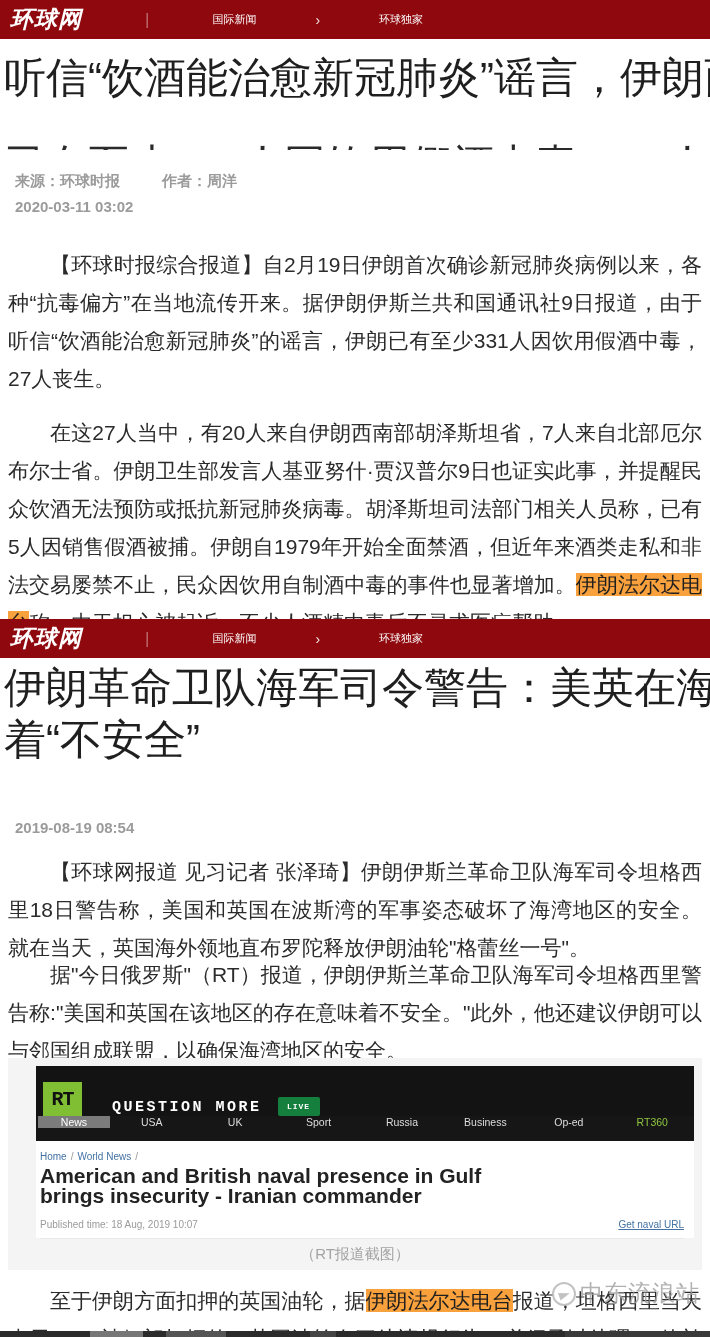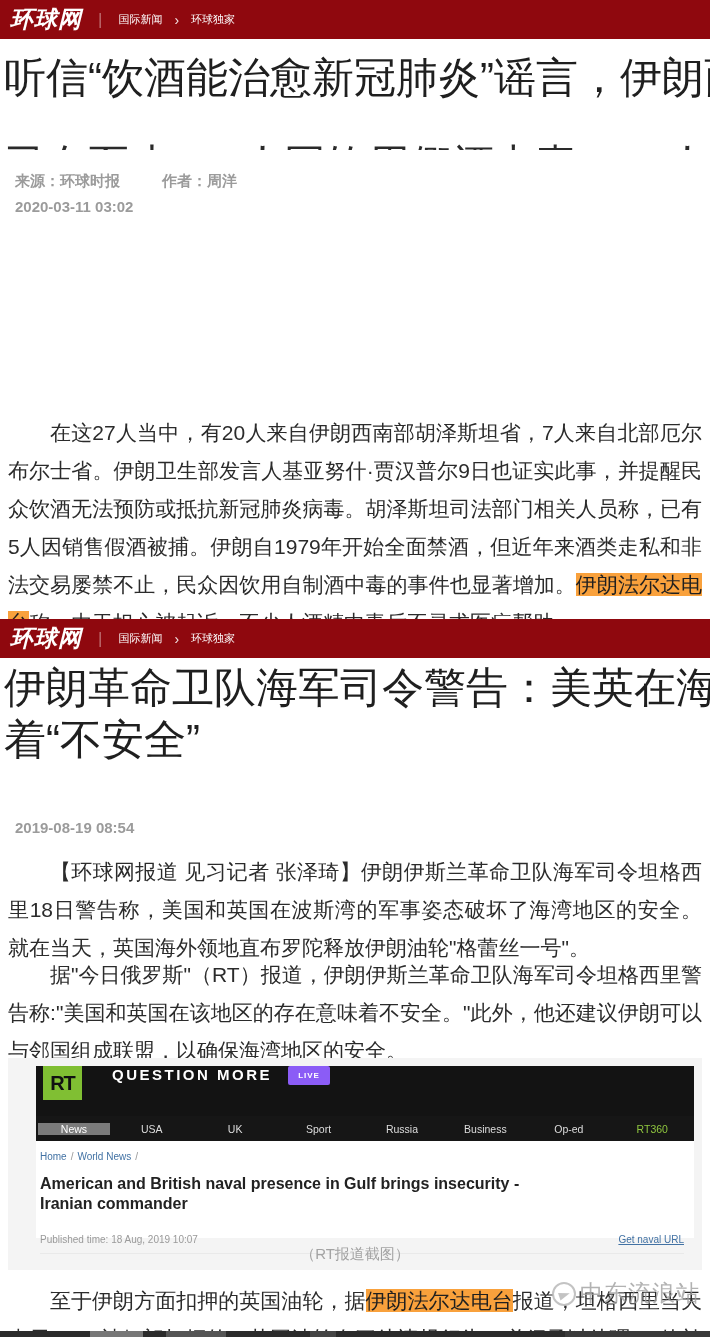--- a/index.html
+++ b/index.html
@@ -2,54 +2,54 @@
 <html><head>
 <meta charset="utf-8">
 <style>
   * { margin:0; padding:0; box-sizing:border-box; }
   html,body { background:#fff; }
   body { width:710px; font-family:"Liberation Sans","DejaVu Sans",sans-serif; }
   .page { position:relative; width:710px; height:1337px; overflow:hidden; background:#fff; }
   .abs { position:absolute; left:0; }
 
   
-  .redbar { width:710px; height:39px; background:#8f080e; color:#fff; display:flex; align-items:center; padding-left:10px; }
+  .redbar { width:710px; height:39px; background:#8f080e; color:#fff; display:flex; align-items:center; padding-left:10px;gap:47px; }
   .logo { font-size:23px; font-weight:900; letter-spacing:1px; font-style:italic; }
   .bardiv { color:rgba(255,255,255,.4); margin:0 16px; font-size:17px; }
   .crumb { font-size:11px; color:#fff; }
   .crumb-sep { margin:0 12px; font-size:14px; color:rgba(255,255,255,.9); }
 
   
   .headline { width:710px; font-size:42px; line-height:52px; color:#1f1f1f; white-space:nowrap; overflow:hidden; padding-left:4px; font-weight:400; }
   .h1clip { width:710px; height:8px; overflow:hidden; white-space:nowrap; font-size:42px; line-height:46px; padding-left:4px; color:#2a2a2a; }
 
   
   .meta { padding-left:15px; font-size:15px; color:#9b9b9b;font-weight:bold; }
   .meta .author { margin-left:42px; }
 
   
   .para { width:710px; padding:0 8px; font-size:21px; line-height:38px; color:#2b2b2b; text-indent:2em; text-align:justify; }
   .hl { background:#f9a13c; color:#1f1f1f; }
 
   
   .panel { top:1058px; left:8px; width:694px; height:212px; background:#f4f4f4; }
   .rtbox { position:absolute; left:28px; top:8px; width:658px; height:172px; background:#fff; }
-  .rthead { height:50px; background:#131313; display:flex; align-items:flex-start; padding-left:7px; }
+  .rthead { height:50px; background:#131313; display:flex; align-items:flex-end; padding-left:7px;font-family:Liberation Mono, monospace; }
   .rtlogo { width:39px; height:34px; background:#80bf33; color:#111; font-weight:900; font-size:20px; display:flex; align-items:center; justify-content:center; letter-spacing:-1px; }
   .rttag { color:#fff; font-weight:700; font-size:15px; letter-spacing:2.5px; margin-left:30px; }
-  .rtlive { width:42px; height:19px; background:#8b5cf6; color:#fff; font-size:8px; font-weight:700; letter-spacing:1px; display:flex; align-items:center; justify-content:center; border-radius:2px; margin-left:16px; }
-  .rtnav { height:25px; background:#161616; display:flex; align-items:center; font-size:10.5px; color:#ddd; }
+  .rtlive { width:42px; height:19px; background:#15803d; color:#fff; font-size:8px; font-weight:700; letter-spacing:1px; display:flex; align-items:center; justify-content:center; border-radius:2px; margin-left:16px; }
+  .rtnav { height:25px; background:#161616; display:flex; align-items:flex-start; font-size:10.5px; color:#ddd; }
   .rtnav-item { flex:1; display:flex; align-items:center; justify-content:center; }
   .rtnav-item.active { flex:0 0 72px; margin-left:2px; background:#7b7b7b; color:#fff; }
   .rtnav-item.rt360 { color:#8fc63f; }
   .rtcontent { padding:10px 10px 0 4px; }
   .rtcrumb { font-size:10px; color:#4272a4; }
   .rtsep { color:#999; margin:0 4px; }
-  .rthl { margin-top:12px; max-width:490px; font-size:16px; line-height:20px; font-weight:700; color:#222; }
-  .rtpub { margin-top:20px; display:flex; justify-content:space-between; align-items:flex-start; font-size:10px; padding-bottom:8px; border-bottom:1px solid #e9e9e9; }
+  .rthl { margin-top:4px; max-width:490px; font-size:21px; line-height:20px; font-weight:700; color:#222; }
+  .rtpub { margin-top:13px; display:flex; justify-content:space-between; align-items:flex-start; font-size:10px; padding-bottom:8px; border-bottom:1px solid #e9e9e9; }
   .rtpubtime { color:#9a9a9a; }
   .rtshort { color:#4272a4; text-decoration:underline; }
   .caption { position:absolute; left:0; bottom:6px; width:100%; text-align:center; font-size:15px; color:#a3a3a3; }
 
   
   .watermark { top:1278px; left:552px; display:flex; align-items:center; opacity:.8; z-index:5; }
   .wm-icon { width:24px; height:24px; border:2px solid #b5b5b5; border-radius:50%; position:relative; background:rgba(255,255,255,.4); }
   .wm-icon::after { content:""; position:absolute; left:5px; top:7px; width:0; height:0; border-left:11px solid #b5b5b5; border-top:4px solid transparent; border-bottom:4px solid transparent; transform:rotate(-18deg); }
   .wm-text { font-size:23px; color:#9f9f9f; margin-left:4px; letter-spacing:1px; }
 
@@ -71,20 +71,21 @@
   </header>
 
   <h1 class="headline abs" style="top:52px">听信“饮酒能治愈新冠肺炎”谣言，伊朗面临</h1>
   <div class="h1clip abs" style="top:142px">已有至少331人因饮用假酒中毒，27人丧生</div>
 
   <div class="meta abs" style="top:172px">
     <span>来源：环球时报</span><span class="author">作者：周洋</span>
   </div>
   <div class="meta abs" style="top:198px">2020-03-11 03:02</div>
 
+  <p class="para abs" style="top:246px">【环球时报综合报道】自2月19日伊朗首次确诊新冠肺炎病例以来，各种“抗毒偏方”在当地流传开来。据伊朗伊斯兰共和国通讯社9日报道，由于听信“饮酒能治愈新冠肺炎”的谣言，伊朗已有至少331人因饮用假酒中毒，27人丧生。</p>
   <p class="para abs" style="top:414px"><span>在这27人当中，有20人来自伊朗西南部胡泽斯坦省，7人来自北部厄尔布尔士省。伊朗卫生部发言人基亚努什·贾汉普尔9日也证实此事，并提醒民众饮酒无法预防或抵抗新冠肺炎病毒。胡泽斯坦司法部门相关人员称，已有5人因销售假酒被捕。伊朗自1979年开始全面禁酒，但近年来酒类走私和非法交易屡禁不止，民众因饮用自制酒中毒的事件也显著增加。</span><mark class="hl">伊朗法尔达电台</mark><span>称，由于担心被起诉，不少人酒精中毒后不寻求医疗帮助。</span></p>
 
   <header class="redbar abs" style="top:619px">
     <span class="logo">环球网</span>
     <span class="bardiv">|</span>
     <span class="crumb">国际新闻</span>
     <span class="crumb-sep">›</span>
     <span class="crumb">环球独家</span>
   </header>
 

